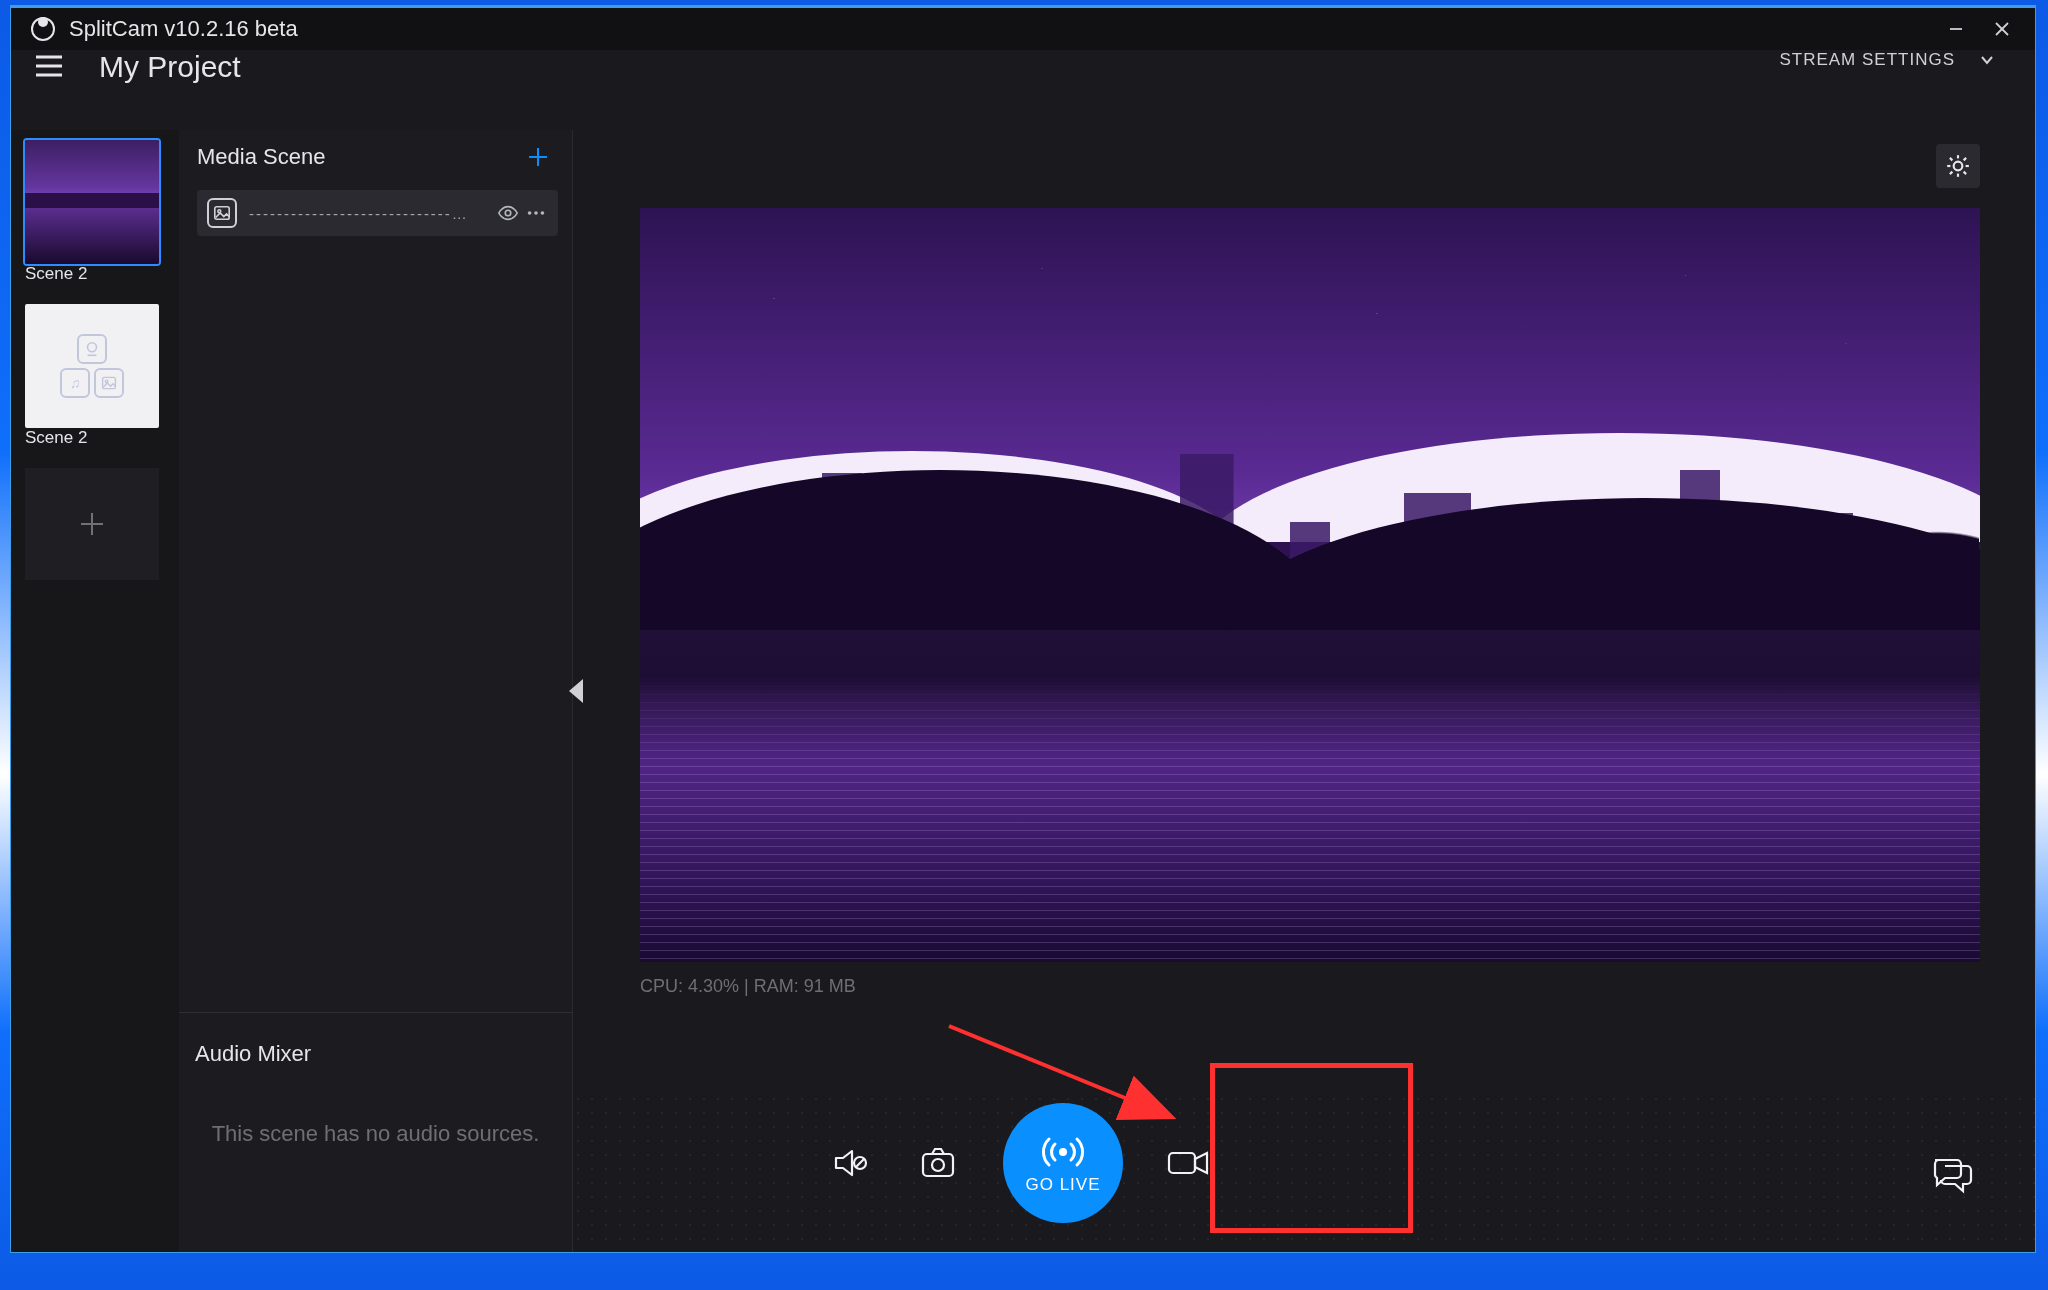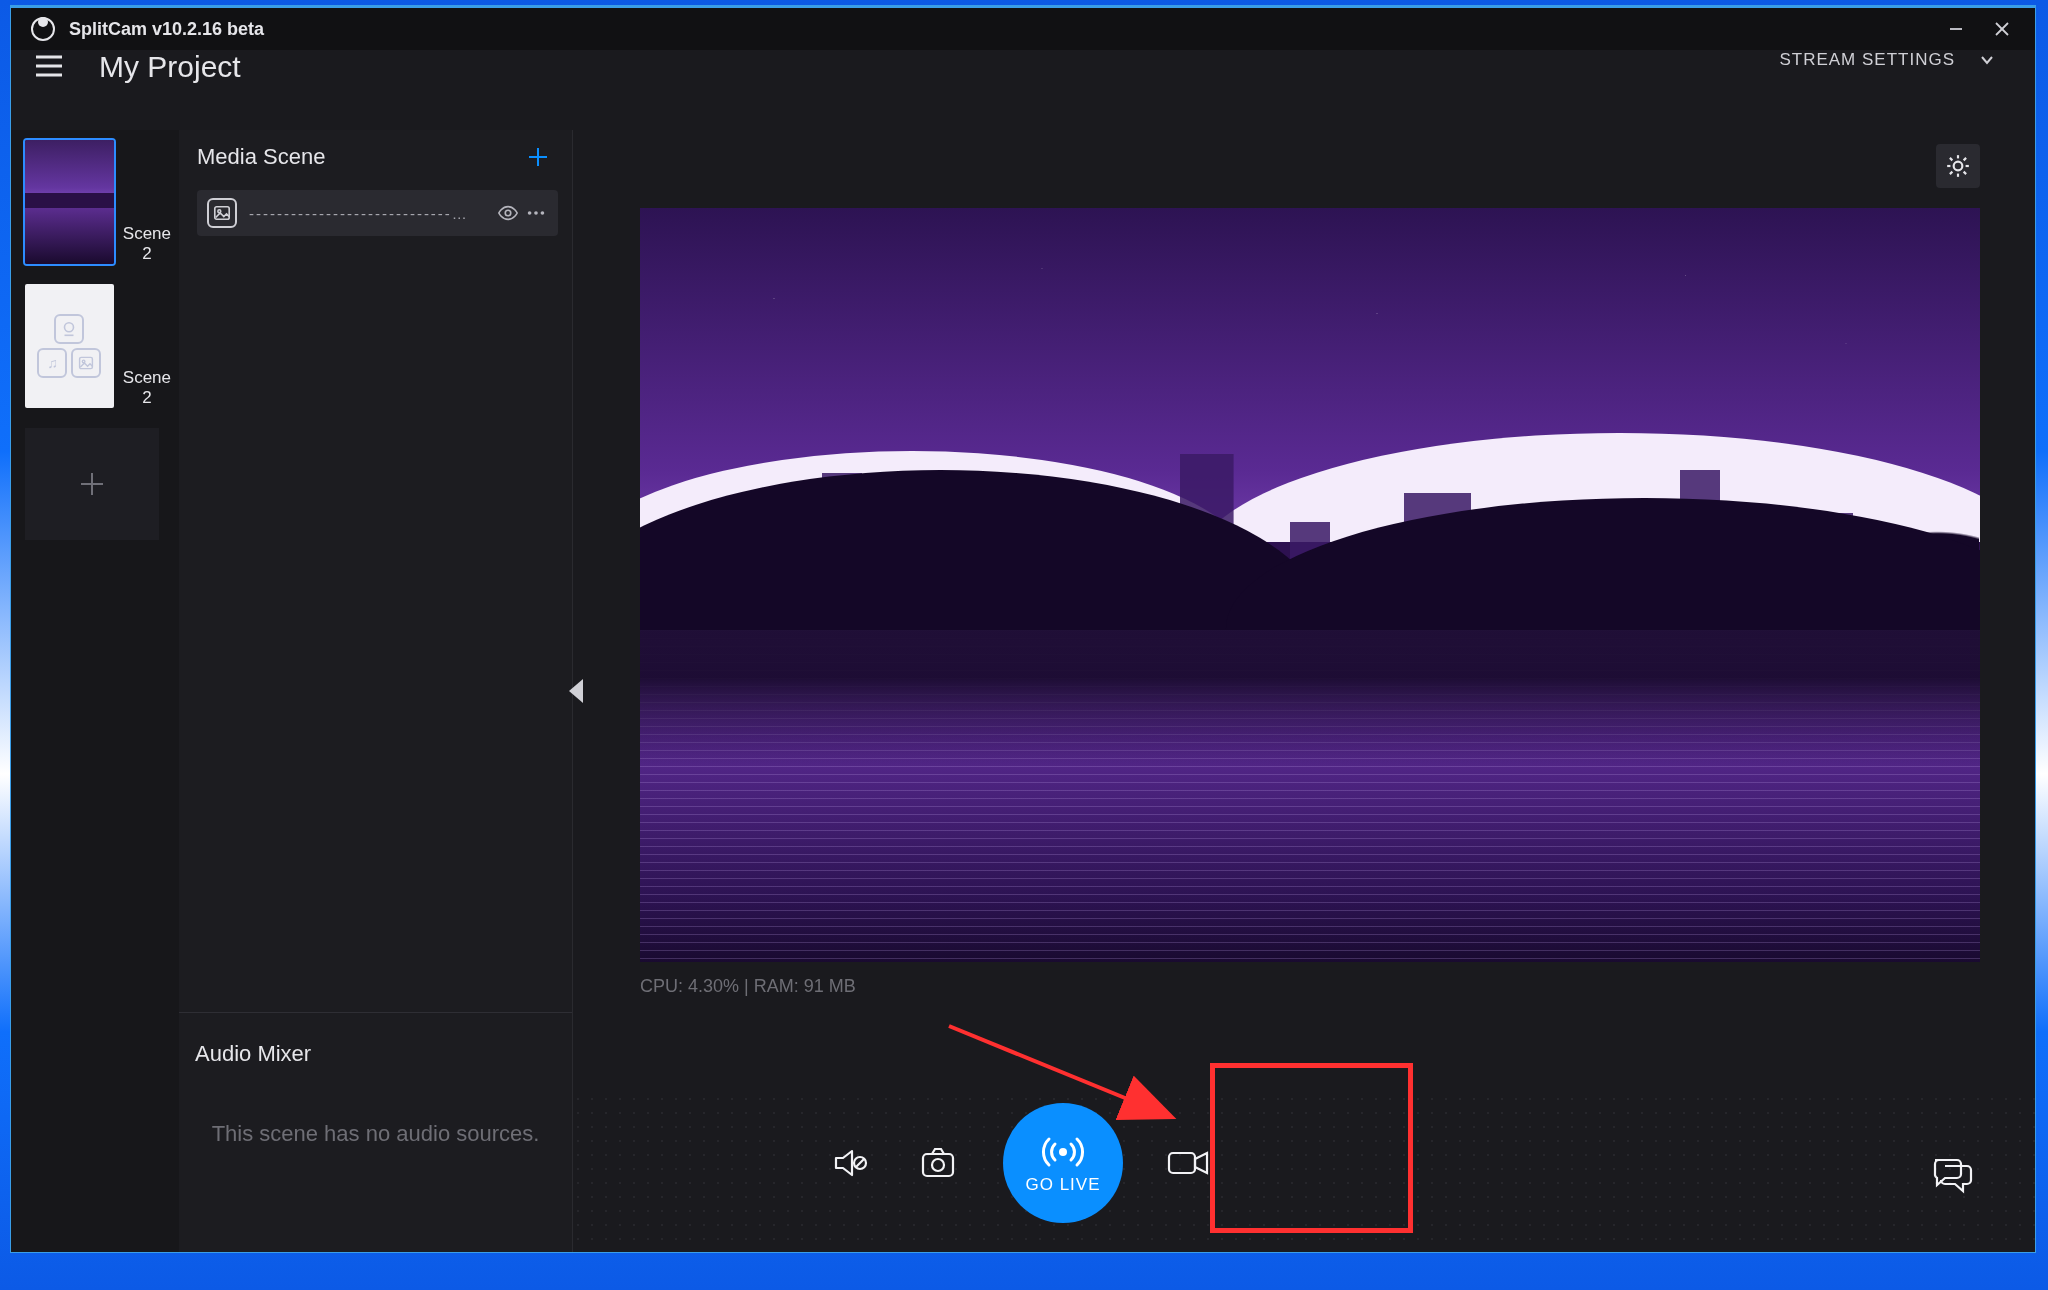--- a/index.html
+++ b/index.html
@@ -75,23 +75,23 @@
   .app-logo::after {
     content: "";
     position: absolute;
     left: 50%; top: -2px;
     width: 10px; height: 10px;
     background: #e6e6ea;
     border-radius: 50%;
     transform: translateX(-50%);
   }
   .title-text {
-    font-size: 18px;
+    font-size: 22px;
     color: var(--txt);
-    font-weight: 700;
+    font-weight: 400;
   }
   .titlebar .spacer { flex: 1; }
   .winbtn {
     width: 46px; height: 38px;
     display: flex; align-items: center; justify-content: center;
     color: #d0d0d6;
     font-size: 18px;
     cursor: pointer;
   }
   .winbtn svg { stroke: currentColor; }
@@ -146,22 +146,21 @@
   
   .scenes-col {
     width: 168px;
     padding: 10px 8px 8px 14px;
     background: var(--bg-dark);
     display: flex;
     flex-direction: column;
     gap: 20px;
   }
   .scene-thumb-wrap {
-    display: flex; flex-direction: row; align-items: flex-end;
-    gap: 9px;
+    display: flex; flex-direction: column; align-items: flex-start;
     cursor: pointer;
   }
   .scene-thumb {
     width: 134px; height: 124px;
     background: #222228;
     border-radius: 2px;
     position: relative;
     overflow: hidden;
   }
   .scene-thumb.selected {

